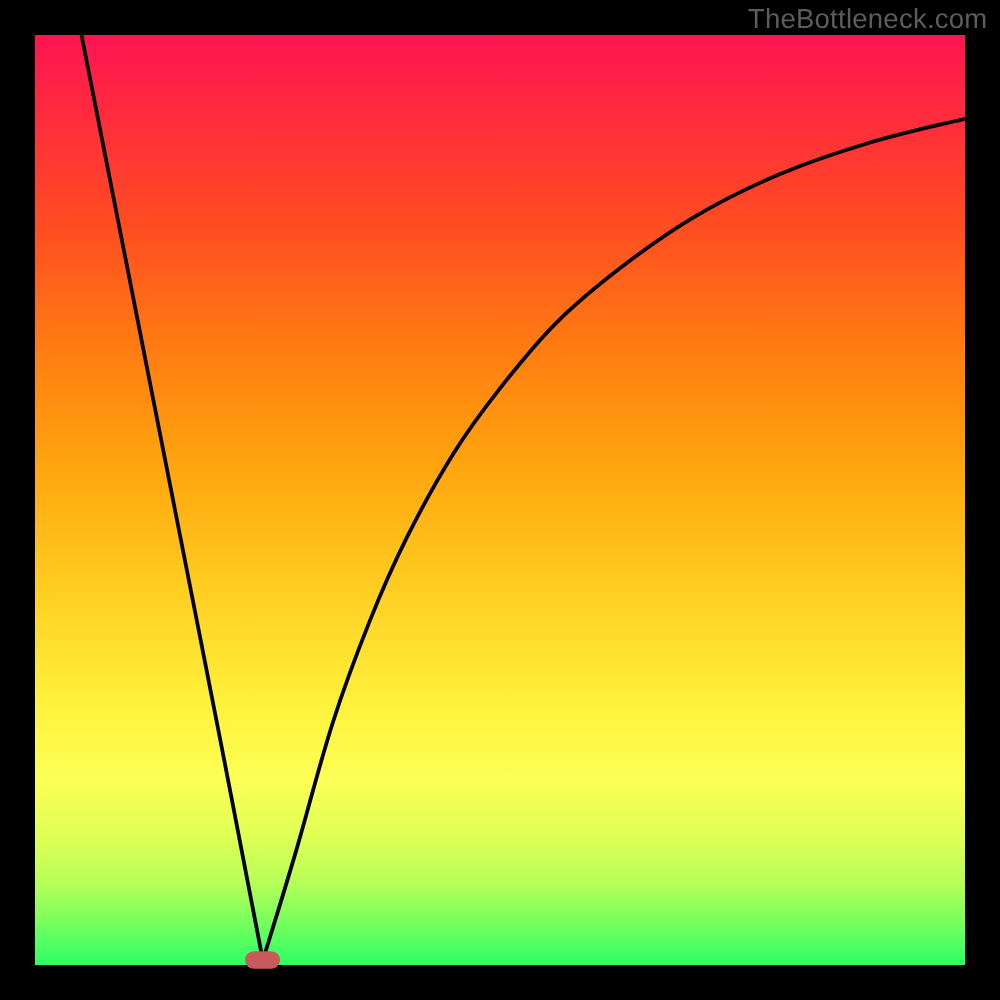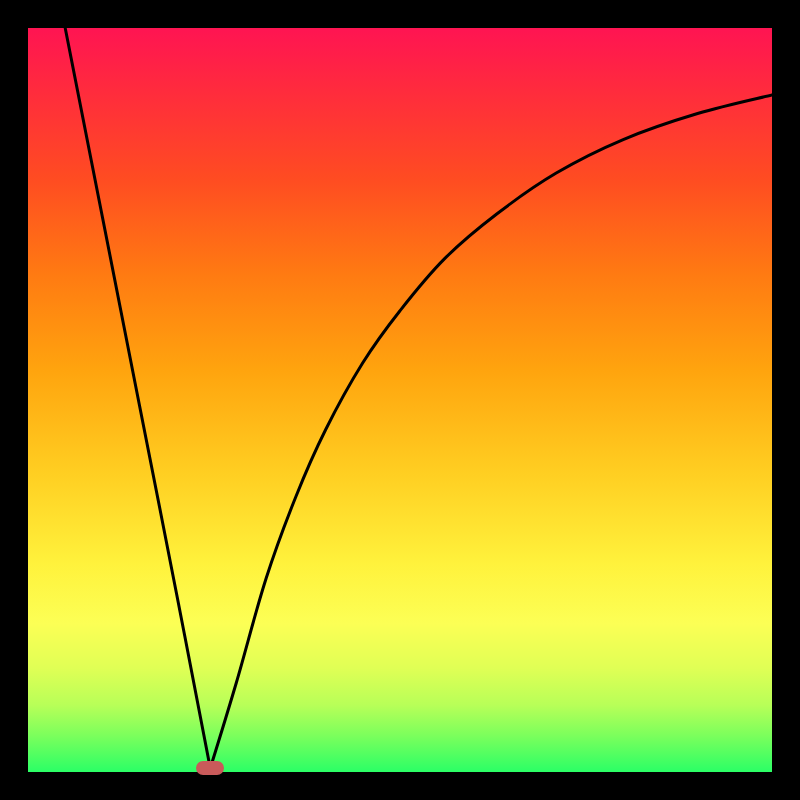--- a/index.html
+++ b/index.html
@@ -71,13 +71,14 @@
   <div class="plot">
 
     <svg class="curve" viewBox="0 0 744 744" preserveAspectRatio="none">
       <path d="M 37.20 0.00 C 43.90 34.02, 61.01 120.94, 74.40 188.98 C 87.79 257.01, 98.21 309.92, 111.60 377.95 C 124.99 445.98, 136.08 501.71, 148.80 566.93 C 161.52 632.15, 176.25 709.08, 182.28 740.28" fill="none" stroke="#000" stroke-width="3" stroke-linecap="round" stroke-linejoin="round"></path>
       <path d="M 182.28 740.28 C 186.97 724.88, 198.28 688.87, 208.32 654.72 C 218.36 620.57, 227.37 584.04, 238.08 550.56 C 248.79 517.08, 257.13 495.50, 267.84 468.72 C 278.55 441.94, 285.55 425.87, 297.60 401.76 C 309.65 377.65, 321.41 356.23, 334.80 334.80 C 348.19 313.37, 357.27 301.47, 372.00 282.72 C 386.73 263.97, 399.23 248.05, 416.64 230.64 C 434.05 213.23, 448.63 201.40, 468.72 186.00 C 488.81 170.60, 505.47 158.47, 528.24 145.08 C 551.01 131.69, 569.76 122.31, 595.20 111.60 C 620.64 100.89, 642.82 93.60, 669.60 85.56 C 696.38 77.52, 730.61 70.31, 744.00 66.96" fill="none" stroke="#000" stroke-width="3" stroke-linecap="round" stroke-linejoin="round"></path>
     </svg>
 
     <div class="marker" style="left: 182.28px; top: 740.28px; background: rgb(201, 90, 90);"></div>
   </div>
 
+  <div class="watermark">TheBottleneck.com</div>
 </div>
 
 </body></html>

